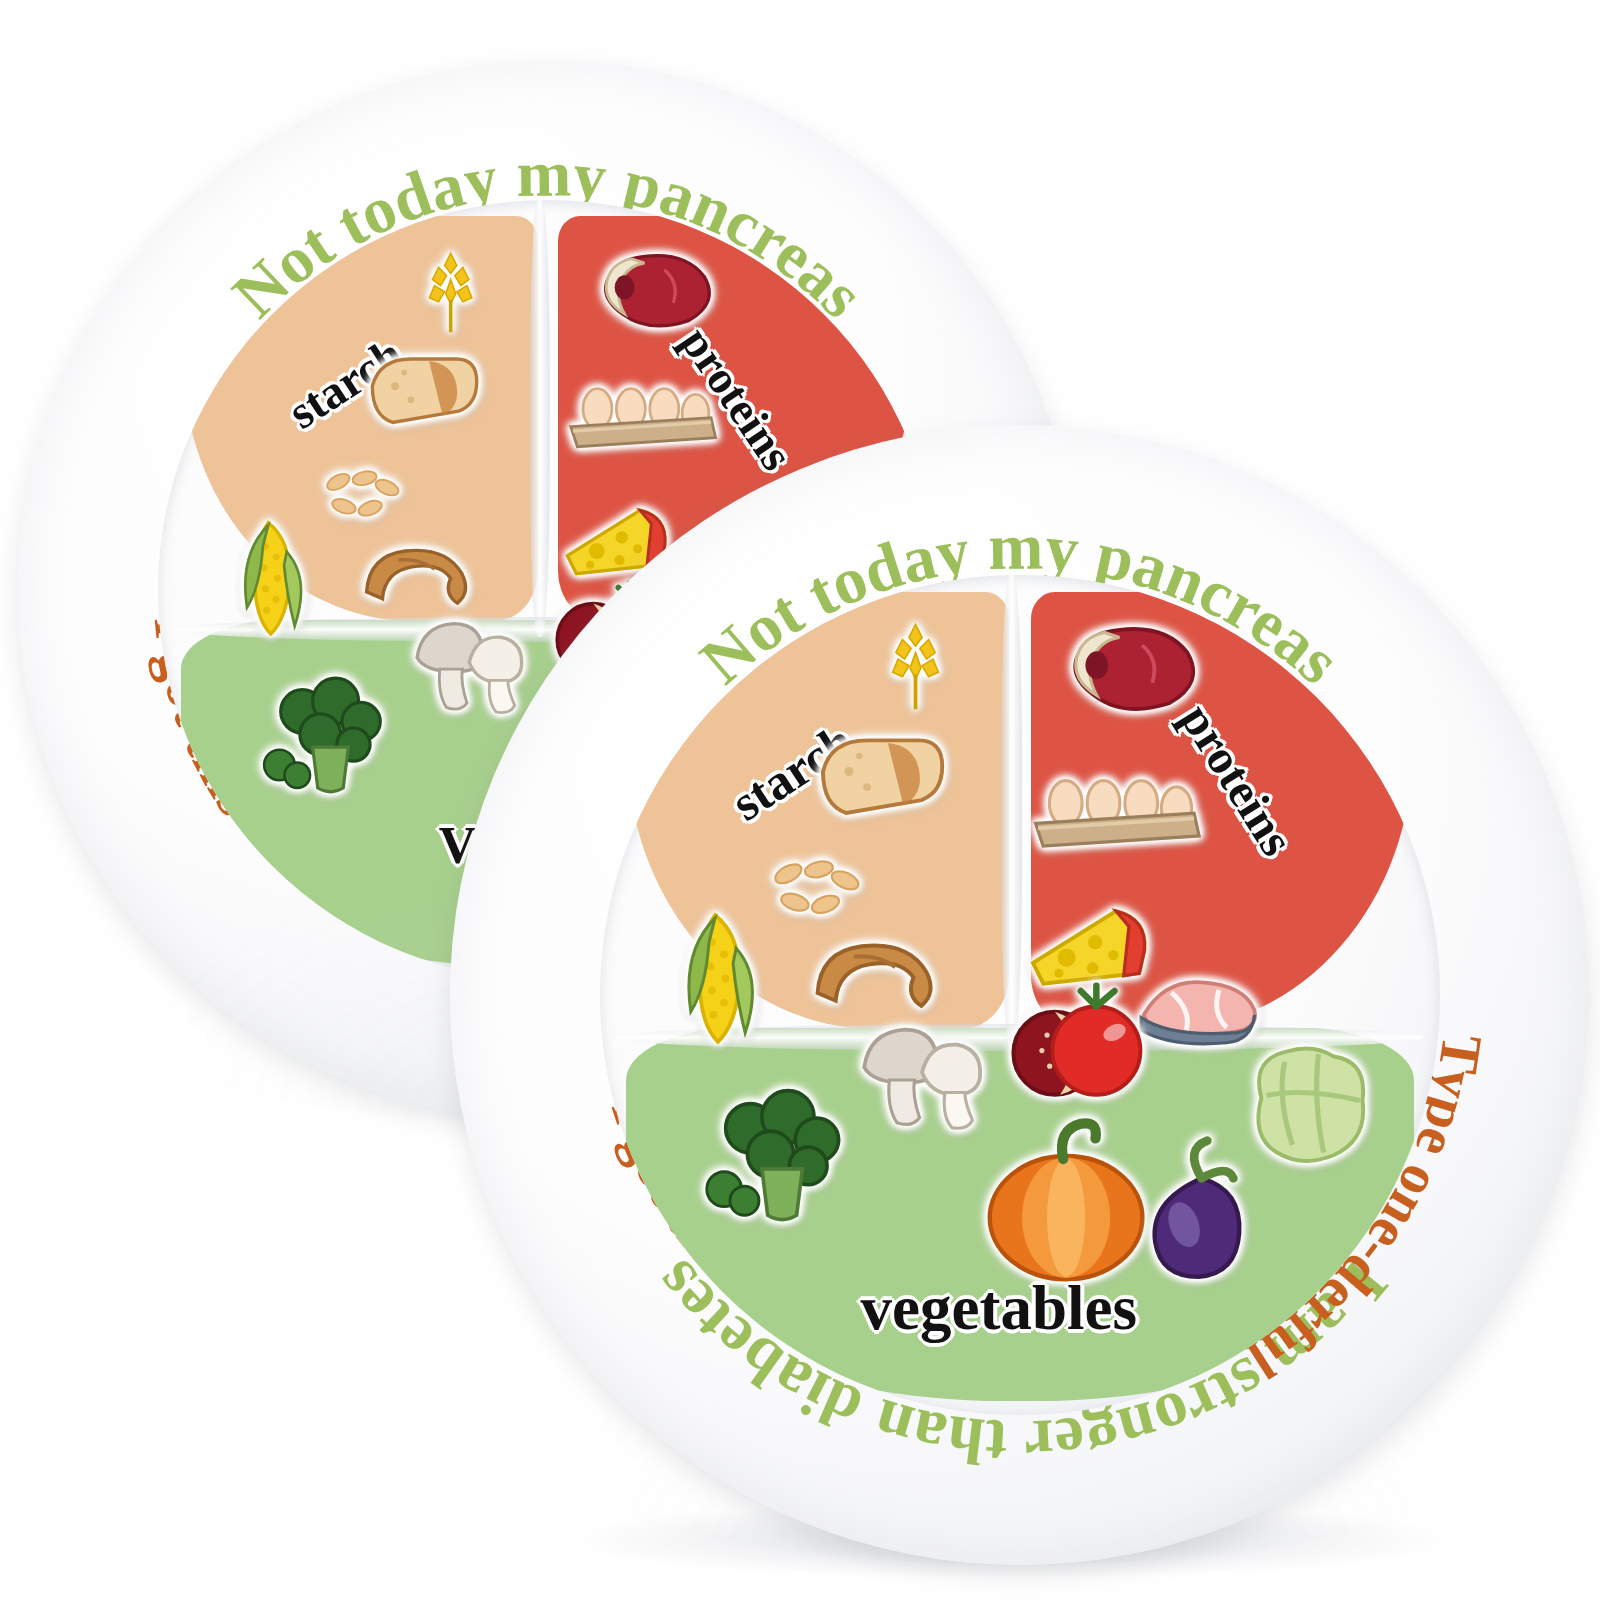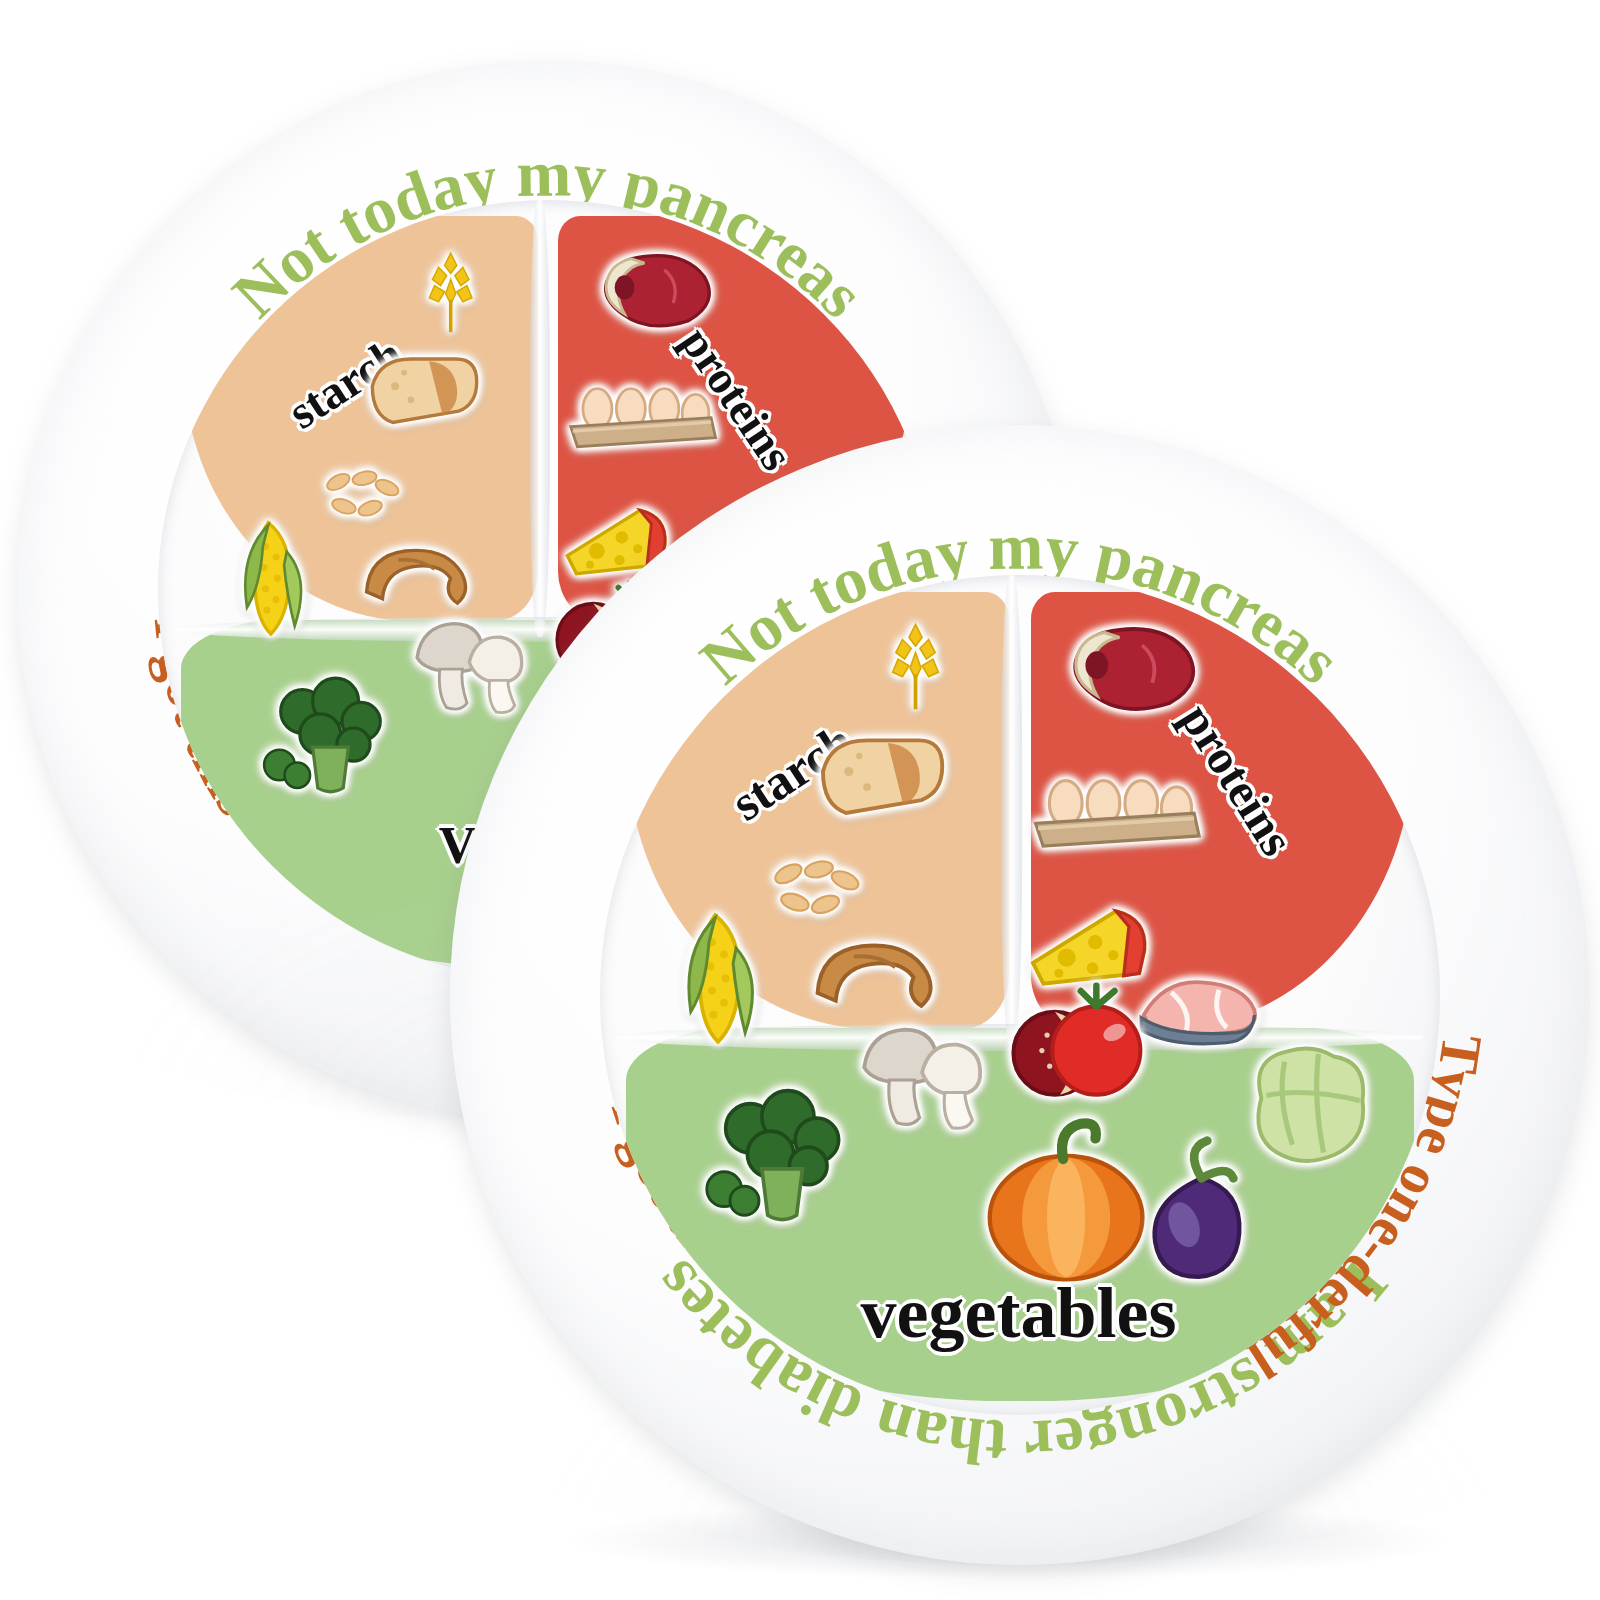--- a/index.html
+++ b/index.html
@@ -484,21 +484,21 @@
           <path d="M44 34 Q32 14 48 8 M44 34 Q62 24 66 34" stroke="#5c8a3a" stroke-width="6" fill="none" stroke-linecap="round"></path>
           </svg>
       </div>
       <div class="food" style="left:76%;top:54%;width:17%;height:18%;">
         <svg viewBox="0 0 110 110">
             <path d="M18 50 Q10 20 38 14 Q58 8 74 18 Q100 22 96 52 Q100 82 74 94 Q50 104 30 92 Q10 80 18 50Z" fill="#cfe2a6" stroke="#9bbb6a" stroke-width="3"></path>
           <path d="M36 22 Q30 50 42 86 M62 16 Q58 52 66 92 M22 48 Q52 42 94 52" stroke="#a8c97c" stroke-width="4" fill="none"></path>
           </svg>
       </div>
 
-      <div class="seg-label" style="left:31%;top:83%;font-size:72px;">vegetables</div>
+      <div class="seg-label" style="left:31%;top:83%;font-size:63px;">vegetables</div>
     </div>
   </div>
 
   <div class="shadow-blob" style="left:560px;top:1500px;width:900px;height:80px;"></div>
 
   <div class="reflection" style="left:450px;top:1565px;width:1140px;height:1140px;
               background:radial-gradient(ellipse at 50% 0%, rgba(200,205,215,.55) 0%, rgba(255,255,255,0) 62%);
               border-radius:50%;">
   </div>
   <div class="reflection" style="left:18px;top:1122px;width:1060px;height:1060px;

